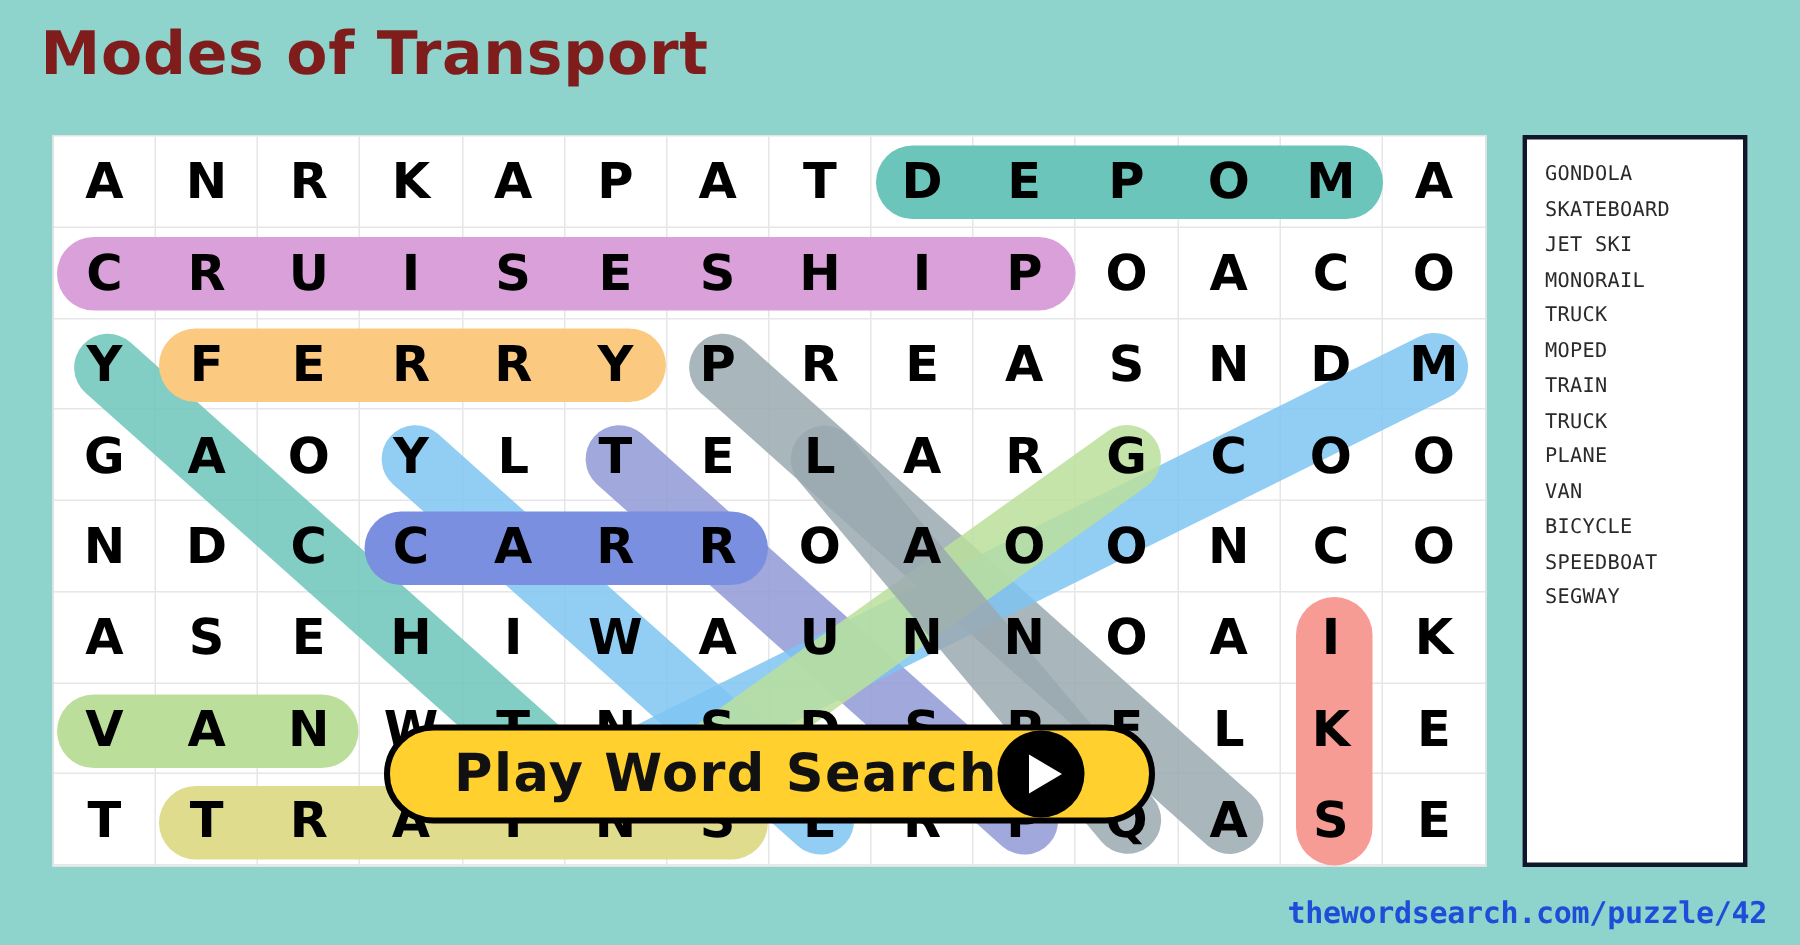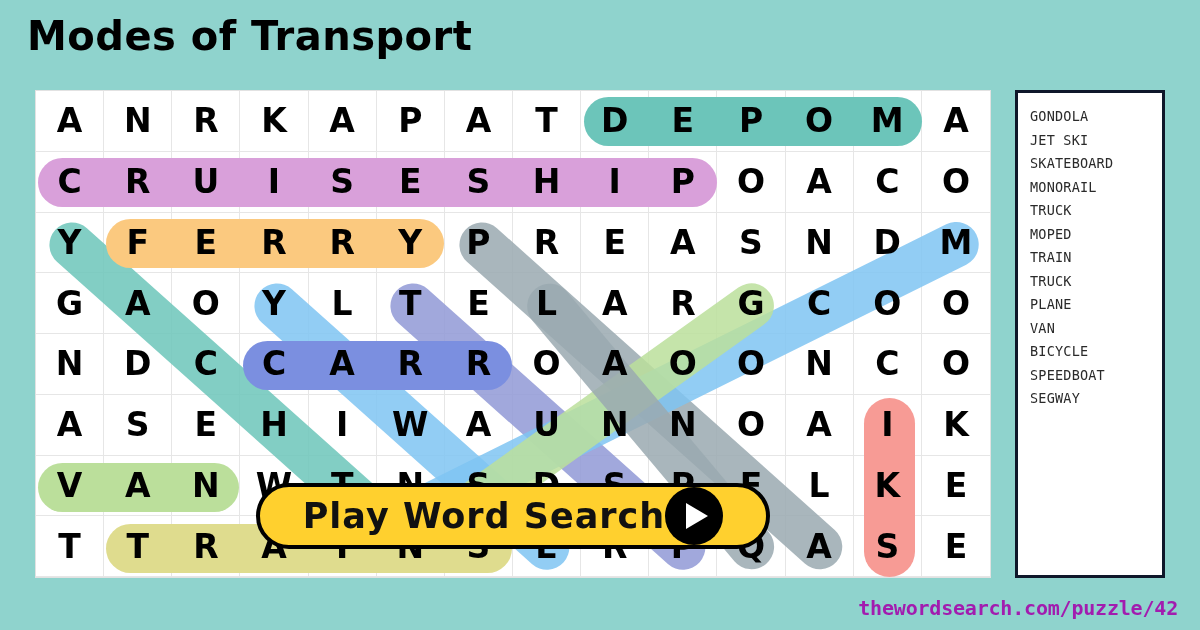--- a/index.html
+++ b/index.html
@@ -13,21 +13,21 @@
   }
 
   
   #page-title {
     position:absolute;
     left:27px; top:16px;
     font-family:"DejaVu Sans", sans-serif;
     font-size:40px;
     font-weight:700;
     letter-spacing:0.5px;
-    color:#000000;
+    color:#7f1d1d;
     line-height:1;
   }
 
   
   #grid-panel {
     position:absolute;
     left:35px; top:90px;
     width:956px; height:488px;
     background:#ffffff;
     border:1px solid #e2e2e2;
@@ -133,21 +133,21 @@
     white-space:nowrap;
   }
 
   
   #footer-url {
     position:absolute;
     right:22px; bottom:10px;
     font-family:"DejaVu Sans Mono", monospace;
     font-size:20px;
     font-weight:700;
-    color:#a21caf;
+    color:#1d4ed8;
     letter-spacing:-0.2px;
   }
 </style>
 </head>
 <body>
 
 <div id="page-title">Modes of Transport</div>
 
 <div id="grid-panel">
 
@@ -514,22 +514,22 @@
 
 <div id="play-button">
   <span id="play-label">Play Word Search</span>
   <span id="play-icon-circle">
     <span id="play-triangle"></span>
   </span>
 </div>
 
 <div id="wordlist-panel">
     <div class="word-item">GONDOLA</div>
+    <div class="word-item">SKATEBOARD</div>
     <div class="word-item">JET SKI</div>
-    <div class="word-item">SKATEBOARD</div>
     <div class="word-item">MONORAIL</div>
     <div class="word-item">TRUCK</div>
     <div class="word-item">MOPED</div>
     <div class="word-item">TRAIN</div>
     <div class="word-item">TRUCK</div>
     <div class="word-item">PLANE</div>
     <div class="word-item">VAN</div>
     <div class="word-item">BICYCLE</div>
     <div class="word-item">SPEEDBOAT</div>
     <div class="word-item">SEGWAY</div>

